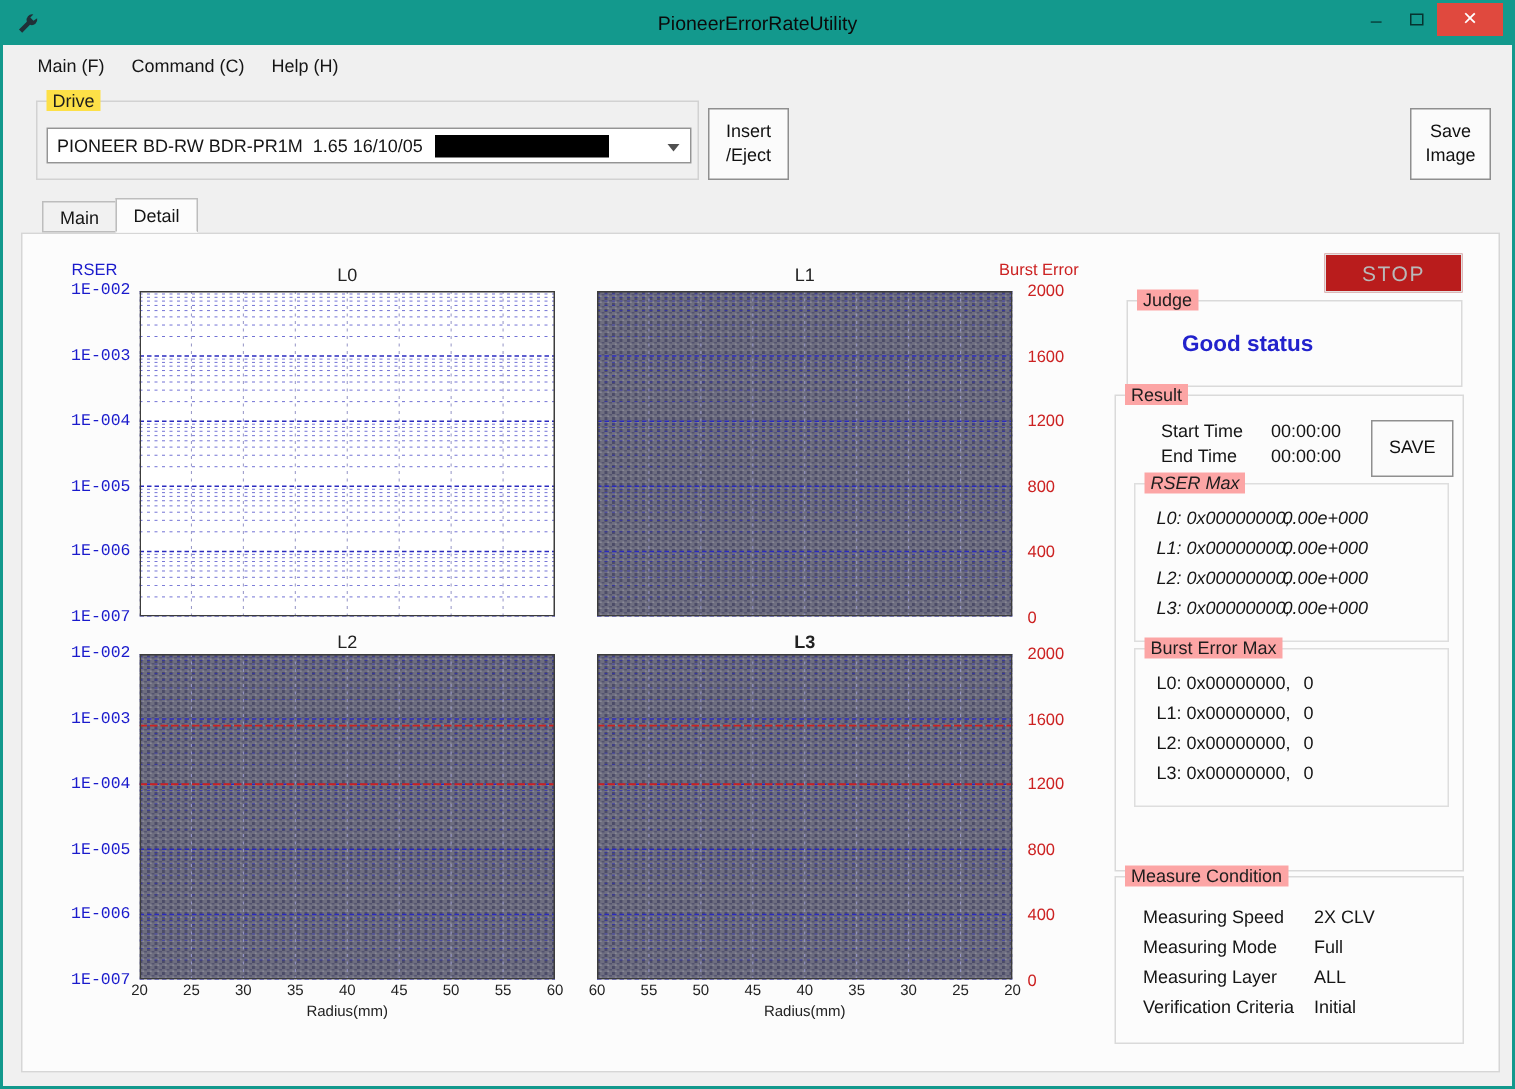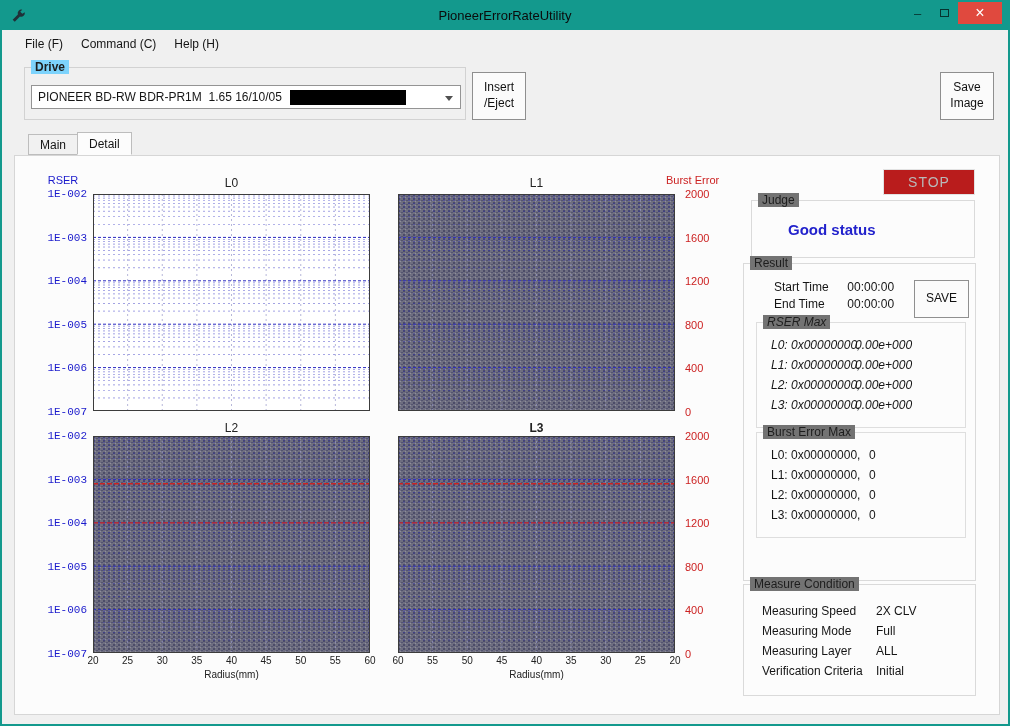--- a/index.html
+++ b/index.html
@@ -15,22 +15,22 @@
 .maxbox{display:block;width:9px;height:8px;border:1px solid #06332f;}
 .wbtn.close{width:44px;background:#e0493e;color:#fff;font-size:16px;line-height:16px;}
 
 
 .menubar{position:absolute;left:0;top:28px;width:100%;height:27px;background:#f0f0f0;display:flex;align-items:center;padding-left:14px;}
 .menu-item{padding:4px 9px;cursor:default;}
 
 
 .group{position:absolute;border:1px solid #d2d2d2;}
 .group-label{position:absolute;top:-8px;left:6px;padding:0 4px;font-size:12px;line-height:14px;color:#1d1d1d;white-space:nowrap;}
-.bg-main{background:#7dd3fc;font-weight:bold;}
-.bg-page{background:#737373;}
+.bg-main{background:#fde047;}
+.bg-page{background:#fca5a5;}
 
 
 .g-drive{left:22px;top:65px;width:442px;height:53px;}
 .combo{position:absolute;left:6px;top:17px;width:430px;height:24px;background:#fff;border:1px solid #949494;display:flex;align-items:center;padding:0 20px 0 6px;cursor:pointer;}
 .combo-text{white-space:pre;overflow:hidden;}
 .redacted{display:inline-block;width:116px;height:15px;background:#000;margin-left:8px;flex:none;}
 .combo-arrow{position:absolute;right:7px;top:10px;width:0;height:0;border-left:4px solid transparent;border-right:4px solid transparent;border-top:5px solid #505050;}
 .btn{display:flex;flex-direction:column;align-items:center;justify-content:center;background:#fbfbfb;border:1px solid #8f8f8f;font-family:"Liberation Sans",sans-serif;font-size:12px;color:#111;cursor:pointer;line-height:1.3;}
 .btn-eject{position:absolute;left:470px;top:70px;width:54px;height:48px;}
 .g-media{left:538px;top:65px;width:392px;height:53px;}
@@ -112,21 +112,21 @@
       <div class="wbtn">
           <span class="maxbox"></span>
         </div>
       <div class="wbtn close">
           <span>×</span>
         </div>
     </div>
   </div>
 
   <div class="menubar">
-    <span class="menu-item">File (F)</span>
+    <span class="menu-item">Main (F)</span>
     <span class="menu-item">Command (C)</span>
     <span class="menu-item">Help (H)</span>
   </div>
 
   <div class="group g-drive">
     <span class="group-label bg-main">Drive</span>
     <div class="combo">
       <span class="combo-text">PIONEER BD-RW BDR-PR1M  1.65 16/10/05</span>
       <span class="redacted"></span>
       <span class="combo-arrow"></span>

